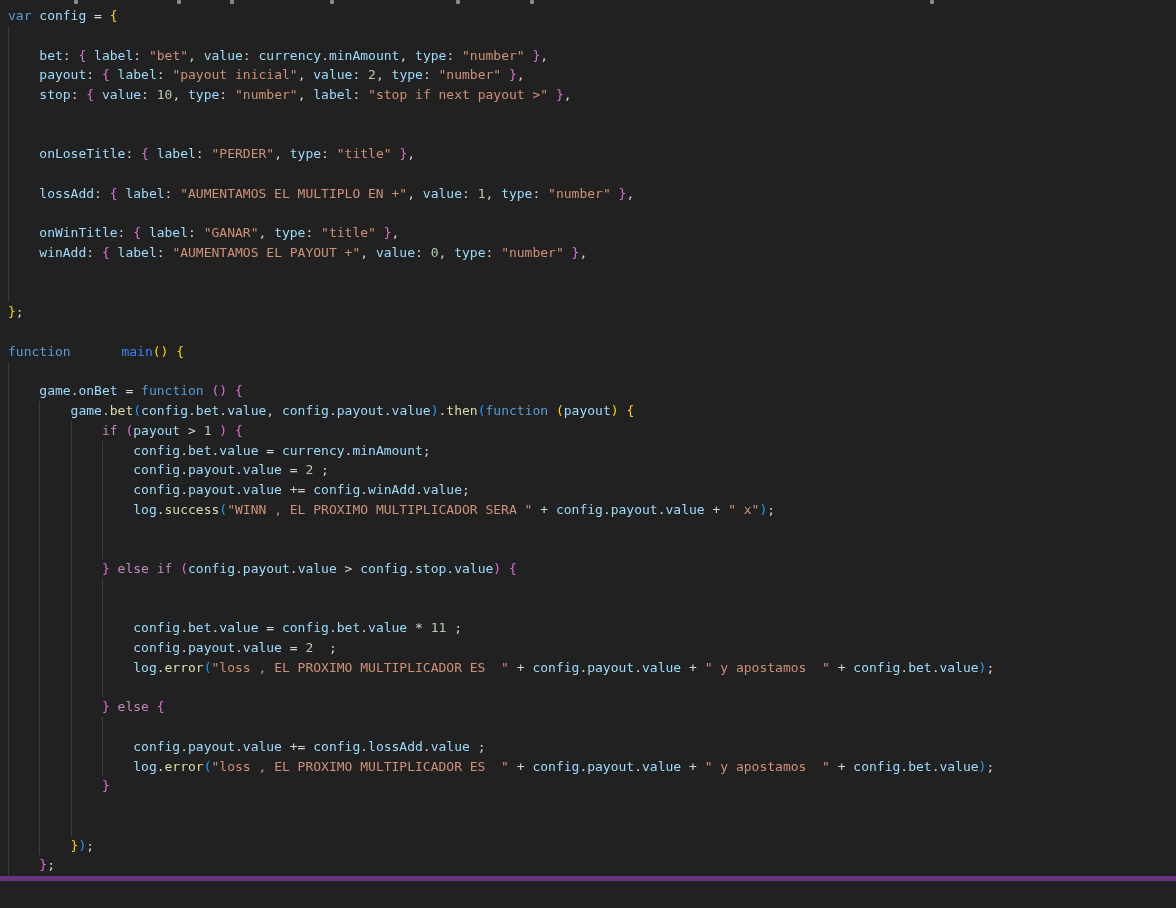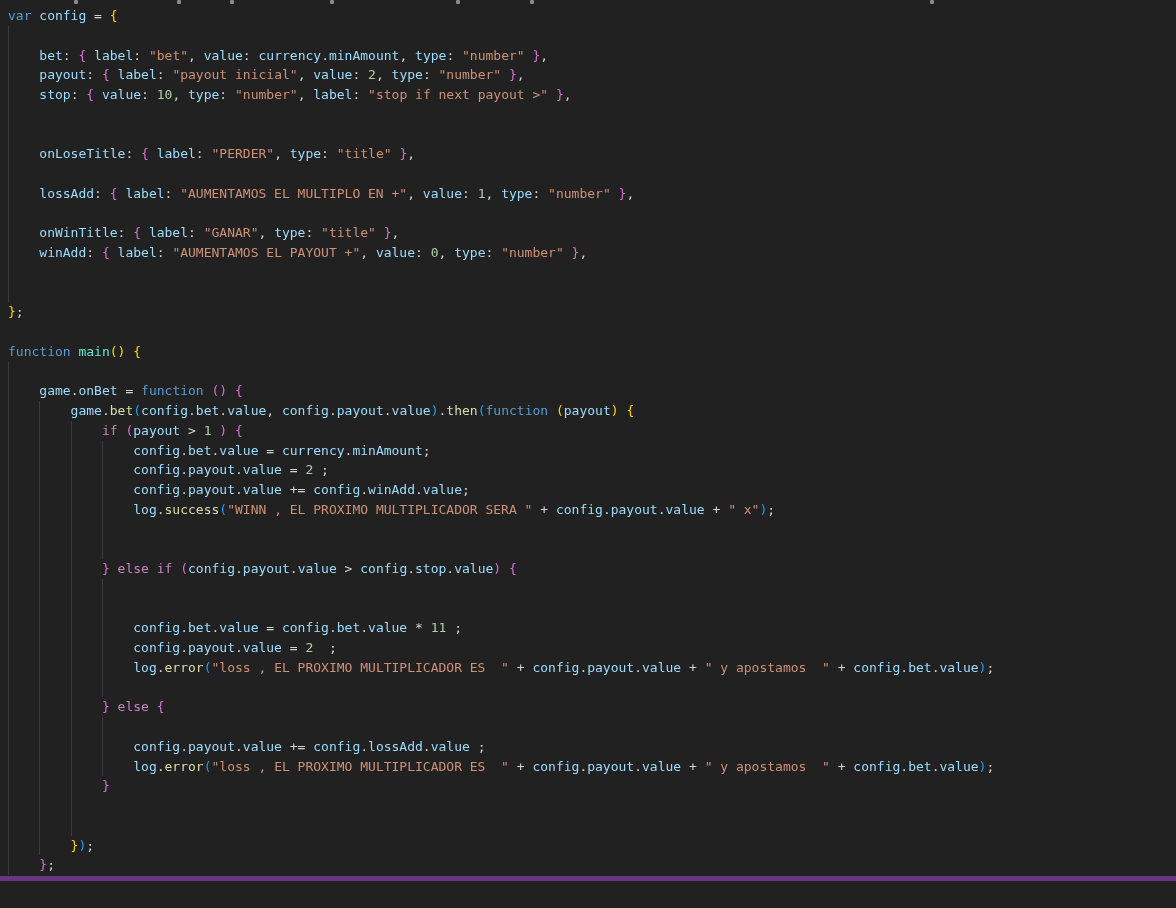--- a/index.html
+++ b/index.html
@@ -53,21 +53,21 @@
       <div class="line" style="top: 144.35px;"><span style="color: rgb(156, 220, 254);">    onLoseTitle</span><span style="color: rgb(212, 212, 212);">: </span><span style="color: rgb(218, 112, 214);">{</span><span style="color: rgb(212, 212, 212);"> </span><span style="color: rgb(156, 220, 254);">label</span><span style="color: rgb(212, 212, 212);">: </span><span style="color: rgb(206, 145, 120);">"PERDER"</span><span style="color: rgb(212, 212, 212);">, </span><span style="color: rgb(156, 220, 254);">type</span><span style="color: rgb(212, 212, 212);">: </span><span style="color: rgb(206, 145, 120);">"title"</span><span style="color: rgb(212, 212, 212);"> </span><span style="color: rgb(218, 112, 214);">}</span><span style="color: rgb(212, 212, 212);">,</span></div>
       <div class="line" style="top: 164.1px;"></div>
       <div class="line" style="top: 183.85px;"><span style="color: rgb(156, 220, 254);">    lossAdd</span><span style="color: rgb(212, 212, 212);">: </span><span style="color: rgb(218, 112, 214);">{</span><span style="color: rgb(212, 212, 212);"> </span><span style="color: rgb(156, 220, 254);">label</span><span style="color: rgb(212, 212, 212);">: </span><span style="color: rgb(206, 145, 120);">"AUMENTAMOS EL MULTIPLO EN +"</span><span style="color: rgb(212, 212, 212);">, </span><span style="color: rgb(156, 220, 254);">value</span><span style="color: rgb(212, 212, 212);">: </span><span style="color: rgb(181, 206, 168);">1</span><span style="color: rgb(212, 212, 212);">, </span><span style="color: rgb(156, 220, 254);">type</span><span style="color: rgb(212, 212, 212);">: </span><span style="color: rgb(206, 145, 120);">"number"</span><span style="color: rgb(212, 212, 212);"> </span><span style="color: rgb(218, 112, 214);">}</span><span style="color: rgb(212, 212, 212);">,</span></div>
       <div class="line" style="top: 203.6px;"></div>
       <div class="line" style="top: 223.35px;"><span style="color: rgb(156, 220, 254);">    onWinTitle</span><span style="color: rgb(212, 212, 212);">: </span><span style="color: rgb(218, 112, 214);">{</span><span style="color: rgb(212, 212, 212);"> </span><span style="color: rgb(156, 220, 254);">label</span><span style="color: rgb(212, 212, 212);">: </span><span style="color: rgb(206, 145, 120);">"GANAR"</span><span style="color: rgb(212, 212, 212);">, </span><span style="color: rgb(156, 220, 254);">type</span><span style="color: rgb(212, 212, 212);">: </span><span style="color: rgb(206, 145, 120);">"title"</span><span style="color: rgb(212, 212, 212);"> </span><span style="color: rgb(218, 112, 214);">}</span><span style="color: rgb(212, 212, 212);">,</span></div>
       <div class="line" style="top: 243.1px;"><span style="color: rgb(156, 220, 254);">    winAdd</span><span style="color: rgb(212, 212, 212);">: </span><span style="color: rgb(218, 112, 214);">{</span><span style="color: rgb(212, 212, 212);"> </span><span style="color: rgb(156, 220, 254);">label</span><span style="color: rgb(212, 212, 212);">: </span><span style="color: rgb(206, 145, 120);">"AUMENTAMOS EL PAYOUT +"</span><span style="color: rgb(212, 212, 212);">, </span><span style="color: rgb(156, 220, 254);">value</span><span style="color: rgb(212, 212, 212);">: </span><span style="color: rgb(181, 206, 168);">0</span><span style="color: rgb(212, 212, 212);">, </span><span style="color: rgb(156, 220, 254);">type</span><span style="color: rgb(212, 212, 212);">: </span><span style="color: rgb(206, 145, 120);">"number"</span><span style="color: rgb(212, 212, 212);"> </span><span style="color: rgb(218, 112, 214);">}</span><span style="color: rgb(212, 212, 212);">,</span></div>
       <div class="line" style="top: 262.85px;"></div>
       <div class="line" style="top: 282.6px;"></div>
       <div class="line" style="top: 302.35px;"><span style="color: rgb(255, 215, 0);">}</span><span style="color: rgb(212, 212, 212);">;</span></div>
       <div class="line" style="top: 322.1px;"></div>
-      <div class="line" style="top: 341.85px;"><span style="color: rgb(86, 156, 214);">function</span><span style="color: rgb(212, 212, 212);"> </span><span style="color: #5eead4;">main</span><span style="color: rgb(255, 215, 0);">()</span><span style="color: rgb(212, 212, 212);"> </span><span style="color: rgb(255, 215, 0);">{</span></div>
+      <div class="line" style="top: 341.85px;"><span style="color: rgb(86, 156, 214);">function</span><span style="color: rgb(212, 212, 212);"> </span><span style="color: #3b82f6; margin-left: 43px;">main</span><span style="color: rgb(255, 215, 0);">()</span><span style="color: rgb(212, 212, 212);"> </span><span style="color: rgb(255, 215, 0);">{</span></div>
       <div class="line" style="top: 361.6px;"></div>
       <div class="line" style="top: 381.35px;"><span style="color: rgb(156, 220, 254);">    game</span><span style="color: rgb(212, 212, 212);">.</span><span style="color: rgb(156, 220, 254);">onBet</span><span style="color: rgb(212, 212, 212);"> = </span><span style="color: rgb(86, 156, 214);">function</span><span style="color: rgb(212, 212, 212);"> </span><span style="color: rgb(218, 112, 214);">()</span><span style="color: rgb(212, 212, 212);"> </span><span style="color: rgb(218, 112, 214);">{</span></div>
       <div class="line" style="top: 401.1px;"><span style="color: rgb(156, 220, 254);">        game</span><span style="color: rgb(212, 212, 212);">.</span><span style="color: rgb(220, 220, 170);">bet</span><span style="color: rgb(23, 159, 255);">(</span><span style="color: rgb(156, 220, 254);">config</span><span style="color: rgb(212, 212, 212);">.</span><span style="color: rgb(156, 220, 254);">bet</span><span style="color: rgb(212, 212, 212);">.</span><span style="color: rgb(156, 220, 254);">value</span><span style="color: rgb(212, 212, 212);">, </span><span style="color: rgb(156, 220, 254);">config</span><span style="color: rgb(212, 212, 212);">.</span><span style="color: rgb(156, 220, 254);">payout</span><span style="color: rgb(212, 212, 212);">.</span><span style="color: rgb(156, 220, 254);">value</span><span style="color: rgb(23, 159, 255);">)</span><span style="color: rgb(212, 212, 212);">.</span><span style="color: rgb(220, 220, 170);">then</span><span style="color: rgb(23, 159, 255);">(</span><span style="color: rgb(86, 156, 214);">function</span><span style="color: rgb(212, 212, 212);"> </span><span style="color: rgb(255, 215, 0);">(</span><span style="color: rgb(156, 220, 254);">payout</span><span style="color: rgb(255, 215, 0);">)</span><span style="color: rgb(212, 212, 212);"> </span><span style="color: rgb(255, 215, 0);">{</span></div>
       <div class="line" style="top: 420.85px;"><span style="color: rgb(197, 134, 192);">            if</span><span style="color: rgb(212, 212, 212);"> </span><span style="color: rgb(218, 112, 214);">(</span><span style="color: rgb(156, 220, 254);">payout</span><span style="color: rgb(212, 212, 212);"> &gt; </span><span style="color: rgb(181, 206, 168);">1</span><span style="color: rgb(212, 212, 212);"> </span><span style="color: rgb(218, 112, 214);">)</span><span style="color: rgb(212, 212, 212);"> </span><span style="color: rgb(218, 112, 214);">{</span></div>
       <div class="line" style="top: 440.6px;"><span style="color: rgb(156, 220, 254);">                config</span><span style="color: rgb(212, 212, 212);">.</span><span style="color: rgb(156, 220, 254);">bet</span><span style="color: rgb(212, 212, 212);">.</span><span style="color: rgb(156, 220, 254);">value</span><span style="color: rgb(212, 212, 212);"> = </span><span style="color: rgb(156, 220, 254);">currency</span><span style="color: rgb(212, 212, 212);">.</span><span style="color: rgb(156, 220, 254);">minAmount</span><span style="color: rgb(212, 212, 212);">;</span></div>
       <div class="line" style="top: 460.35px;"><span style="color: rgb(156, 220, 254);">                config</span><span style="color: rgb(212, 212, 212);">.</span><span style="color: rgb(156, 220, 254);">payout</span><span style="color: rgb(212, 212, 212);">.</span><span style="color: rgb(156, 220, 254);">value</span><span style="color: rgb(212, 212, 212);"> = </span><span style="color: rgb(181, 206, 168);">2</span><span style="color: rgb(212, 212, 212);"> ;</span></div>
       <div class="line" style="top: 480.1px;"><span style="color: rgb(156, 220, 254);">                config</span><span style="color: rgb(212, 212, 212);">.</span><span style="color: rgb(156, 220, 254);">payout</span><span style="color: rgb(212, 212, 212);">.</span><span style="color: rgb(156, 220, 254);">value</span><span style="color: rgb(212, 212, 212);"> += </span><span style="color: rgb(156, 220, 254);">config</span><span style="color: rgb(212, 212, 212);">.</span><span style="color: rgb(156, 220, 254);">winAdd</span><span style="color: rgb(212, 212, 212);">.</span><span style="color: rgb(156, 220, 254);">value</span><span style="color: rgb(212, 212, 212);">;</span></div>
       <div class="line" style="top: 499.85px;"><span style="color: rgb(156, 220, 254);">                log</span><span style="color: rgb(212, 212, 212);">.</span><span style="color: rgb(220, 220, 170);">success</span><span style="color: rgb(23, 159, 255);">(</span><span style="color: rgb(206, 145, 120);">"WINN , EL PROXIMO MULTIPLICADOR SERA "</span><span style="color: rgb(212, 212, 212);"> + </span><span style="color: rgb(156, 220, 254);">config</span><span style="color: rgb(212, 212, 212);">.</span><span style="color: rgb(156, 220, 254);">payout</span><span style="color: rgb(212, 212, 212);">.</span><span style="color: rgb(156, 220, 254);">value</span><span style="color: rgb(212, 212, 212);"> + </span><span style="color: rgb(206, 145, 120);">" x"</span><span style="color: rgb(23, 159, 255);">)</span><span style="color: rgb(212, 212, 212);">;</span></div>
       <div class="line" style="top: 519.6px;"></div>
       <div class="line" style="top: 539.35px;"></div>

